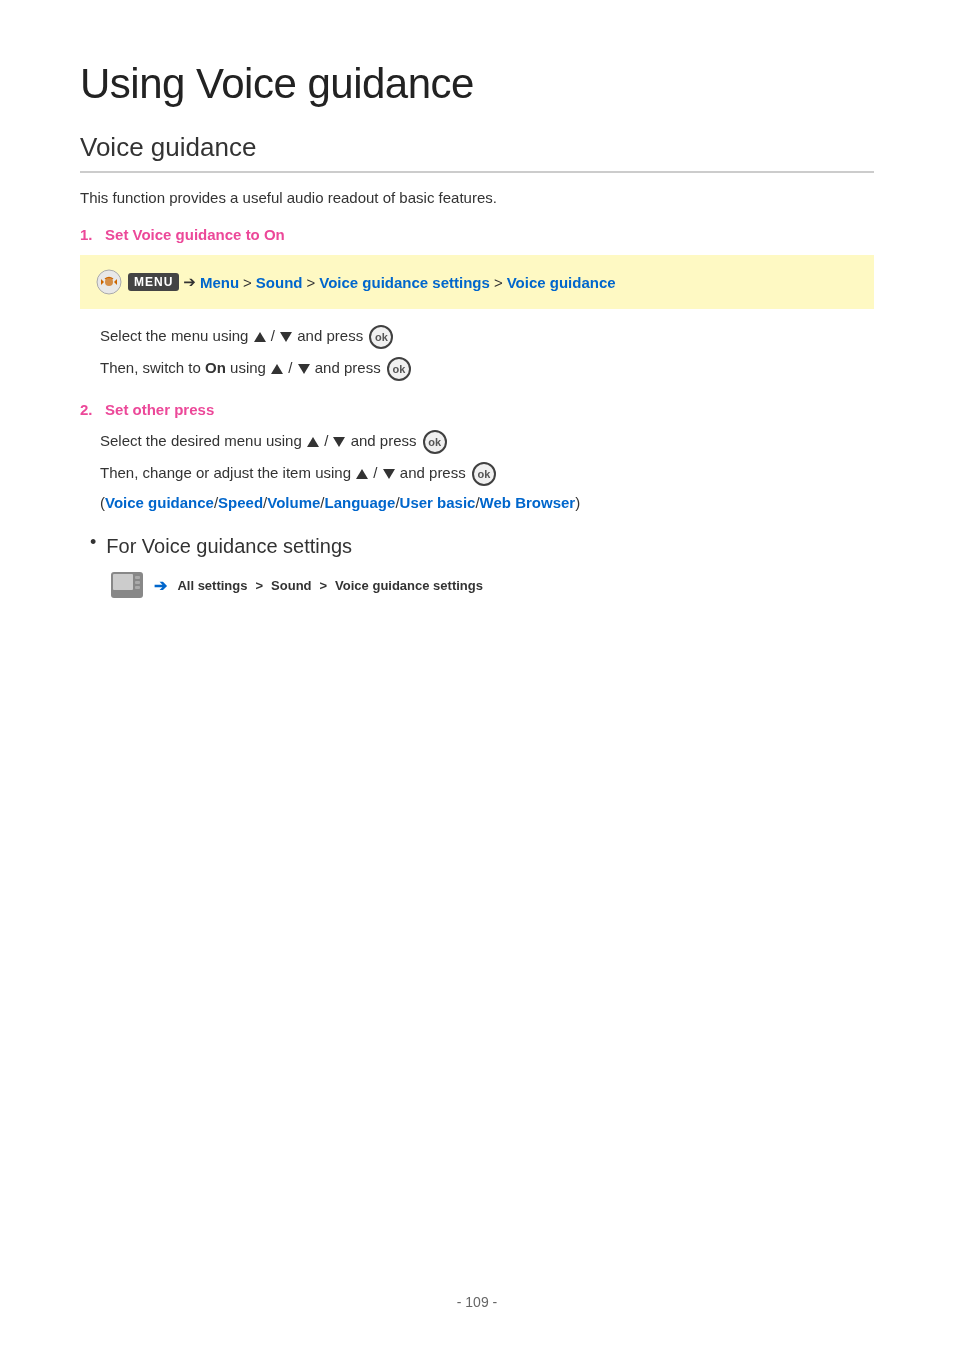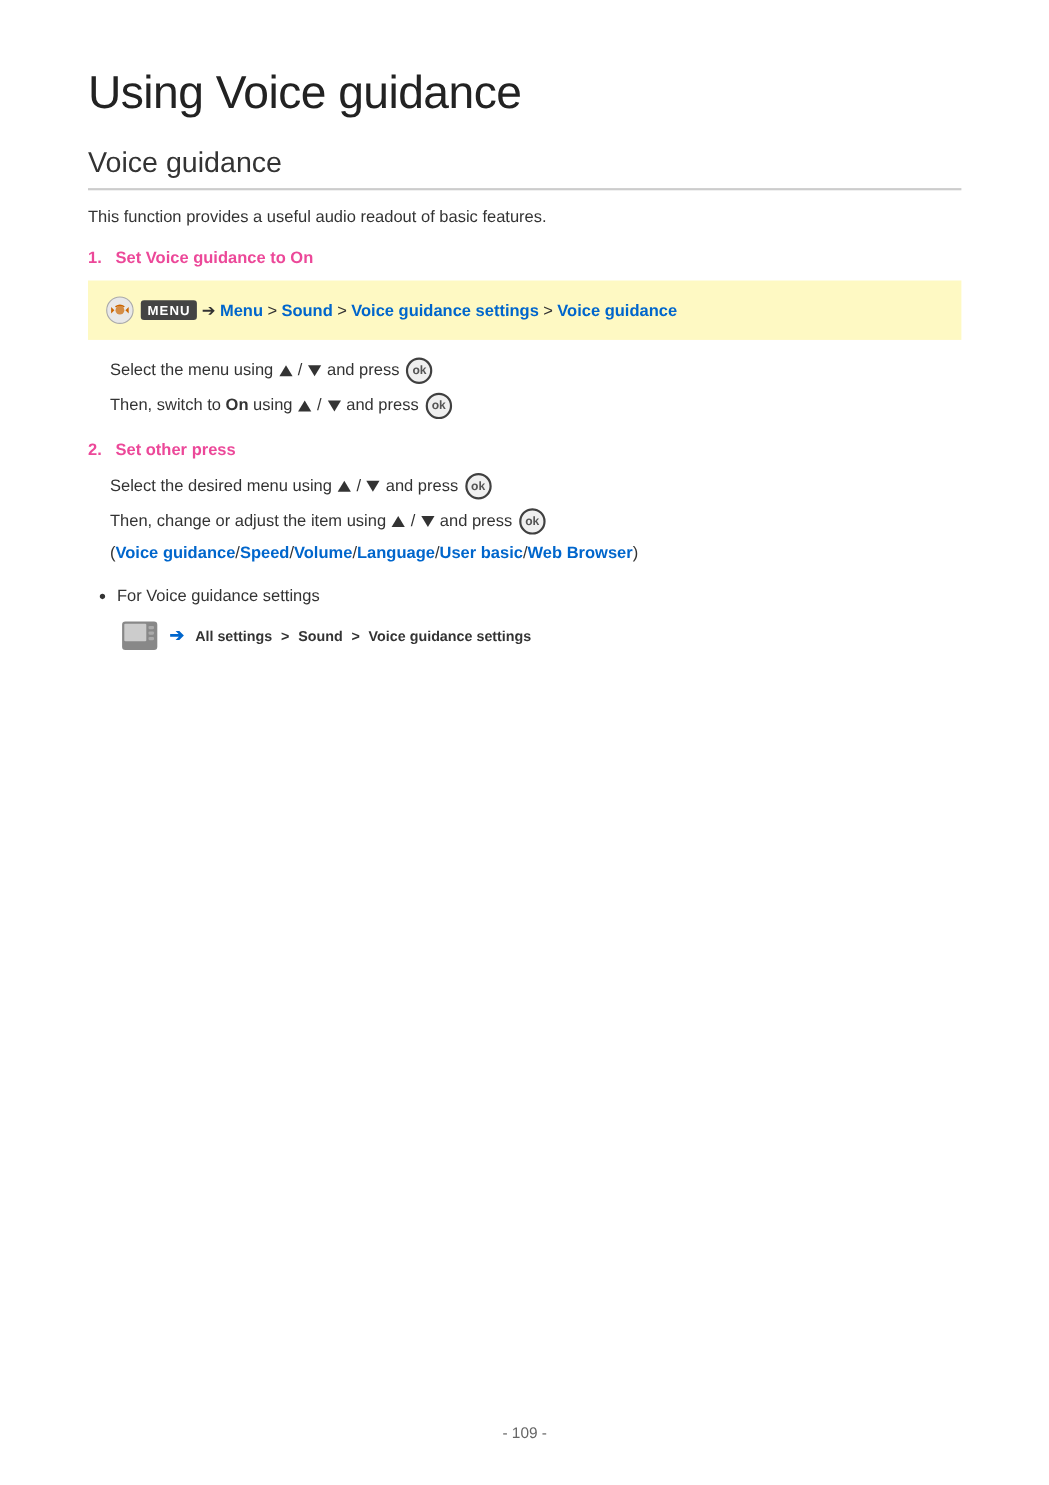--- a/index.html
+++ b/index.html
@@ -136,21 +136,21 @@
     }
 
     .bullet-dot {
       font-size: 18px;
       color: #333333;
       line-height: 1.3;
       margin-right: 2px;
     }
 
     .bullet-text {
-      font-size: 15px;
+      font-size: 20px;
       color: #333333;
       line-height: 1.5;
     }
 
     .settings-path-box {
       display: flex;
       align-items: center;
       gap: 8px;
       margin-left: 0;
       flex-wrap: wrap;

